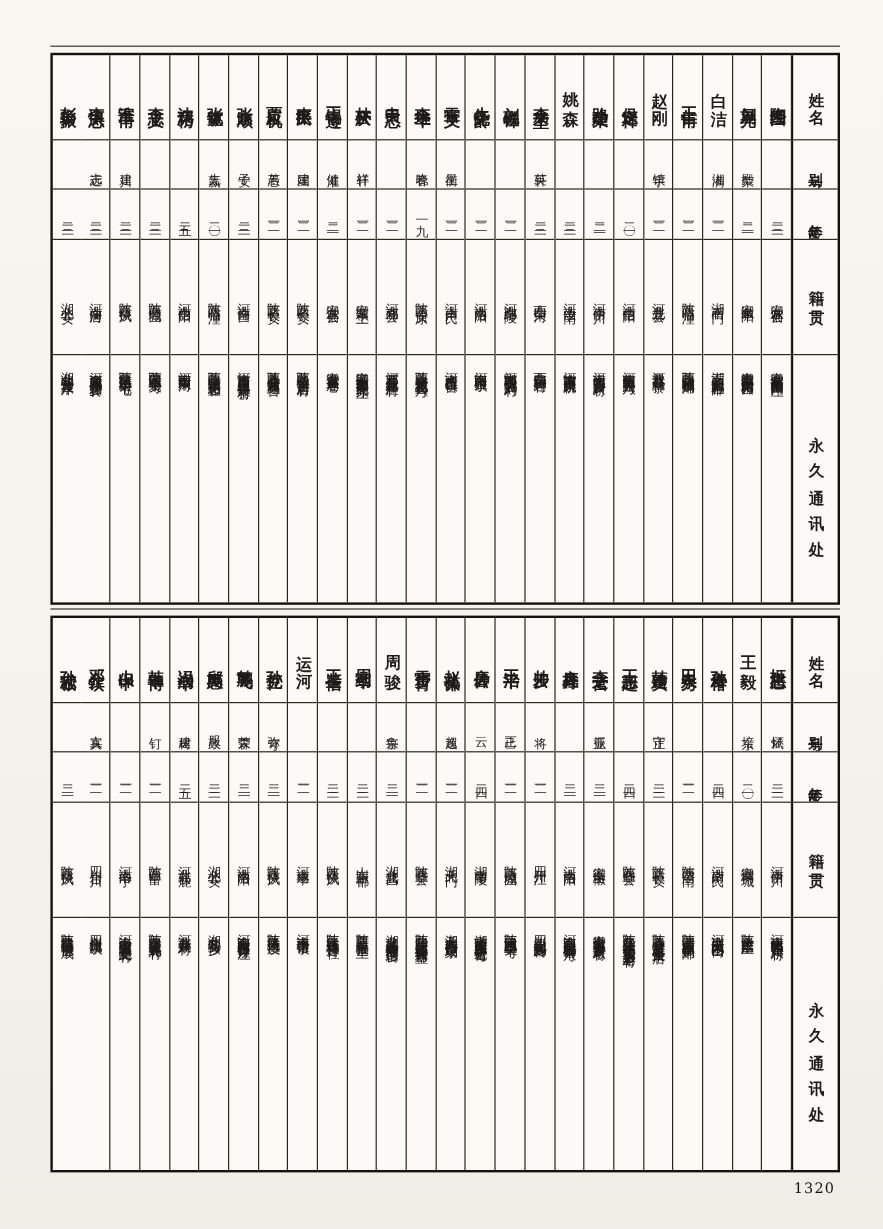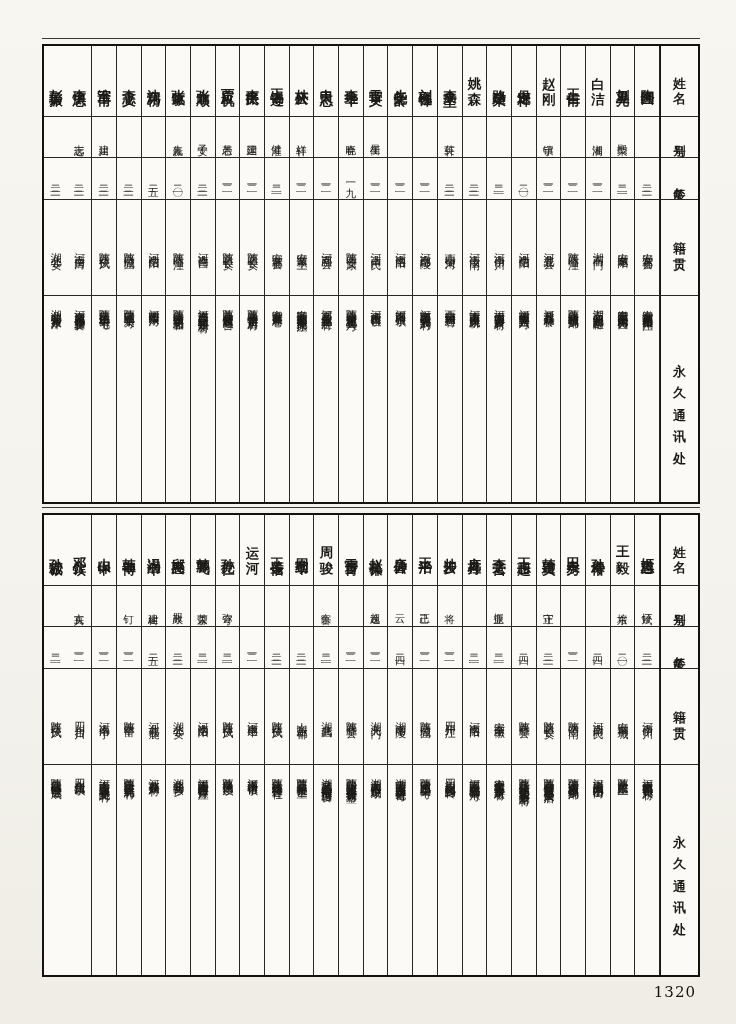--- a/index.html
+++ b/index.html
@@ -56,21 +56,21 @@
   .r-addr > span{font-size:11px;letter-spacing:1px;}
   .hdr .cell > span{font-weight:bold;}
   .hdr .r-name > span{font-size:13px;letter-spacing:14px;font-weight:bold;}
   .hdr .r-alias > span{font-size:12px;letter-spacing:2px;}
   .hdr .r-age > span{font-size:12px;letter-spacing:2px;}
   .hdr .r-native > span{font-size:13px;letter-spacing:16px;}
   .hdr .r-addr > span{font-size:13px;letter-spacing:22px;padding-top:18px;}
   .hdr .r-addr{align-items:center;padding-top:0;}
   .page-number{
     position:absolute;top:983px;right:40px;
-    font-size:15px;letter-spacing:1px;color:#14120f;
+    font-size:12px;letter-spacing:1px;color:#14120f;
     font-family:"DejaVu Serif","Liberation Serif",serif;
   }
 </style>
 </head>
 <body>
 
 <div class="sheet">
 
   <div class="table-area" id="table-top">
     <div class="rule-above"></div>

